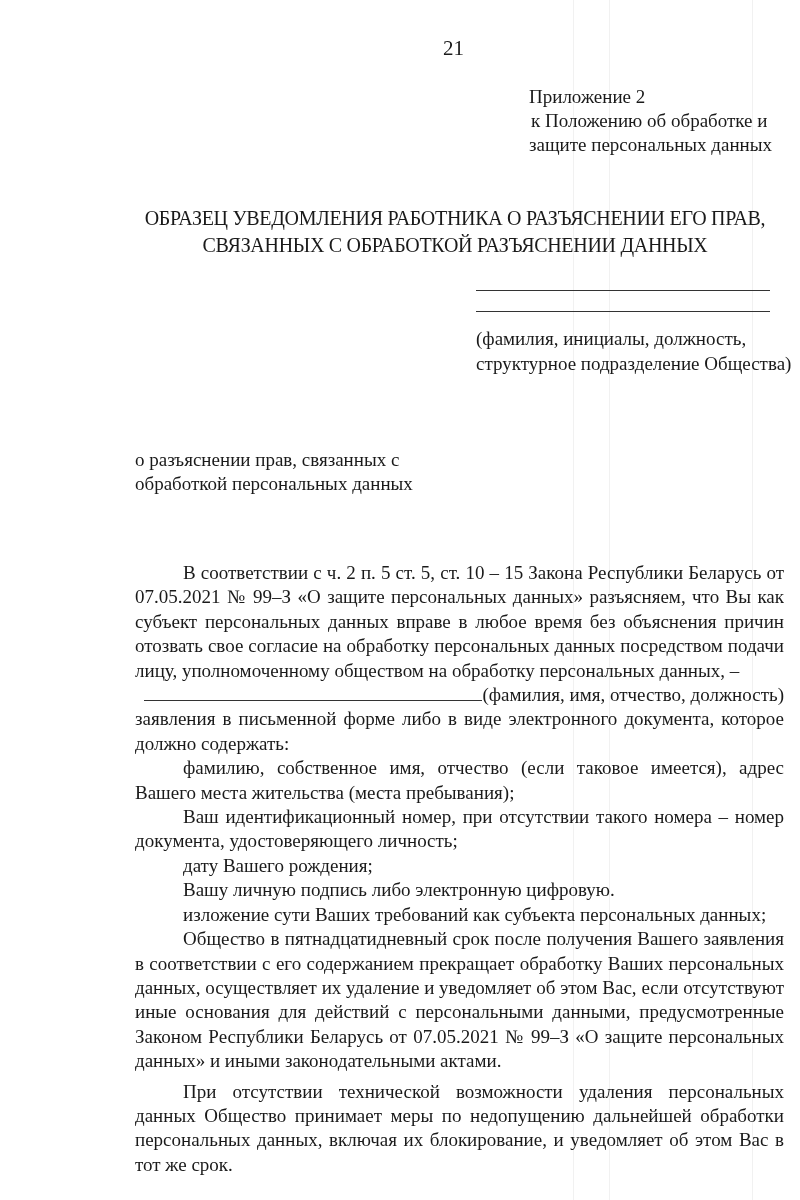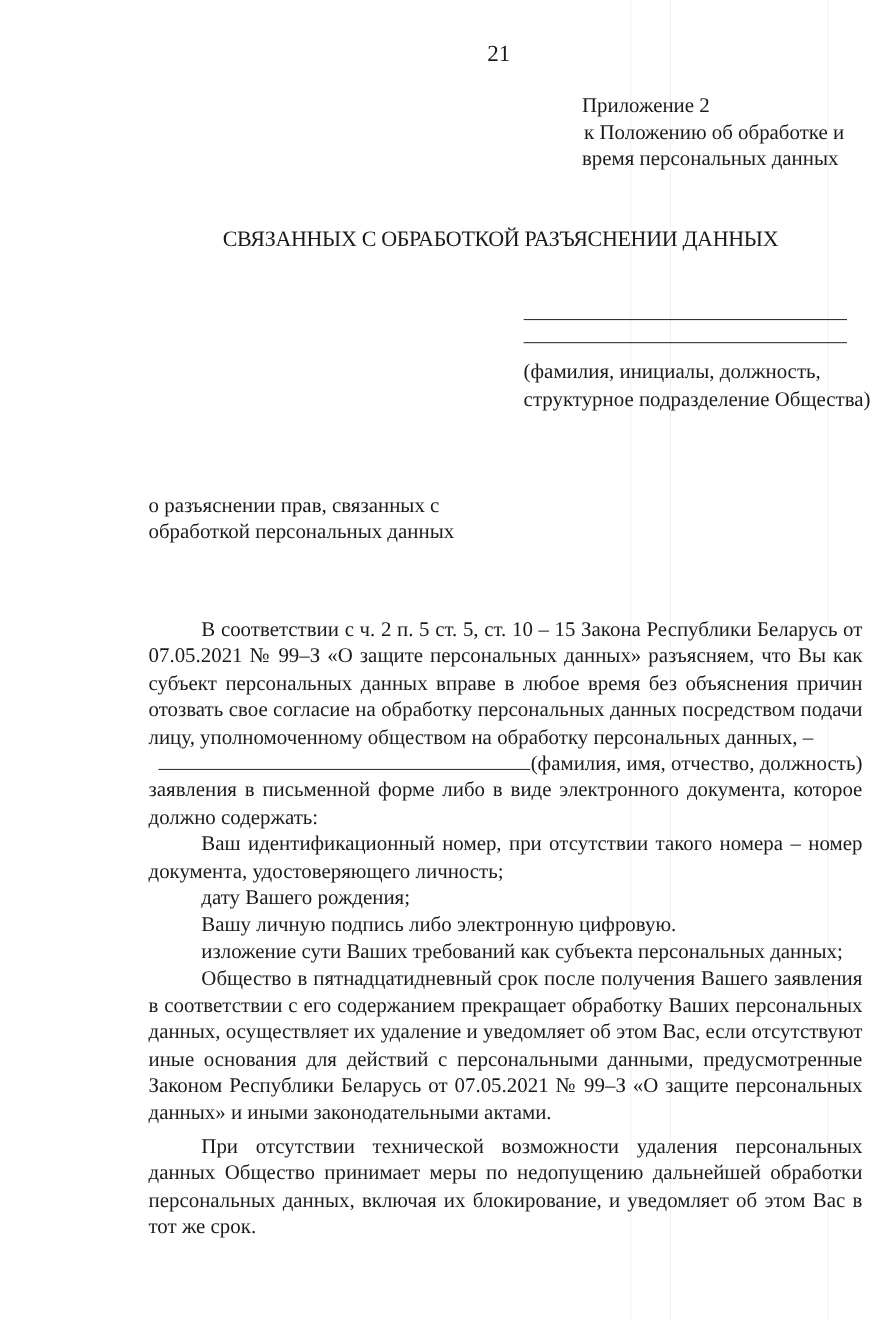--- a/index.html
+++ b/index.html
@@ -30,24 +30,25 @@
 
 <div class="scanline" style="left:573px"></div>
 <div class="scanline" style="left:609px"></div>
 <div class="scanline" style="left:752px"></div>
 
 <div class="page-number">21</div>
 
 <div class="appendix">
   <div>Приложение 2</div>
   <div class="l2">к Положению об обработке и</div>
-  <div>время персональных данных</div>
+  <div>защите персональных данных</div>
 </div>
 
 <div class="title">
+  <div>ОБРАЗЕЦ УВЕДОМЛЕНИЯ РАБОТНИКА О РАЗЪЯСНЕНИИ ЕГО ПРАВ,</div>
   <div>СВЯЗАННЫХ С ОБРАБОТКОЙ РАЗЪЯСНЕНИИ ДАННЫХ</div>
 </div>
 
 <div class="sign-block">
   <div class="sign-line"></div>
   <div class="sign-line"></div>
   <div class="sign-caption">
     <div>(фамилия, инициалы, должность,</div>
     <div>структурное подразделение Общества)</div>
   </div>
@@ -55,19 +56,20 @@
 
 <div class="notice">
   <div>о разъяснении прав, связанных с</div>
   <div>обработкой персональных данных</div>
 </div>
 
 <div class="body-text">
   <p class="ind">В соответствии с ч. 2 п. 5 ст. 5, ст. 10 – 15 Закона Республики Беларусь от 07.05.2021 № 99–З «О защите персональных данных» разъясняем, что Вы как субъект персональных данных вправе в любое время без объяснения причин отозвать свое согласие на обработку персональных данных посредством подачи лицу, уполномоченному обществом на обработку персональных данных, –</p>
   <p class="right"><span class="blank"></span><span>(фамилия, имя, отчество, должность)</span></p>
   <p>заявления в письменной форме либо в виде электронного документа, которое должно содержать:</p>
+  <p class="ind">фамилию, собственное имя, отчество (если таковое имеется), адрес Вашего места жительства (места пребывания);</p>
   <p class="ind">Ваш идентификационный номер, при отсутствии такого номера – номер документа, удостоверяющего личность;</p>
   <p class="ind">дату Вашего рождения;</p>
   <p class="ind">Вашу личную подпись либо электронную цифровую.</p>
   <p class="ind">изложение сути Ваших требований как субъекта персональных данных;</p>
   <p class="ind">Общество в пятнадцатидневный срок после получения Вашего заявления в соответствии с его содержанием прекращает обработку Ваших персональных данных, осуществляет их удаление и уведомляет об этом Вас, если отсутствуют иные основания для действий с персональными данными, предусмотренные Законом Республики Беларусь от 07.05.2021 № 99–З «О защите персональных данных» и иными законодательными актами.</p>
   <p class="ind gap">При отсутствии технической возможности удаления персональных данных Общество принимает меры по недопущению дальнейшей обработки персональных данных, включая их блокирование, и уведомляет об этом Вас в тот же срок.</p>
 </div>
 
 </body></html>

